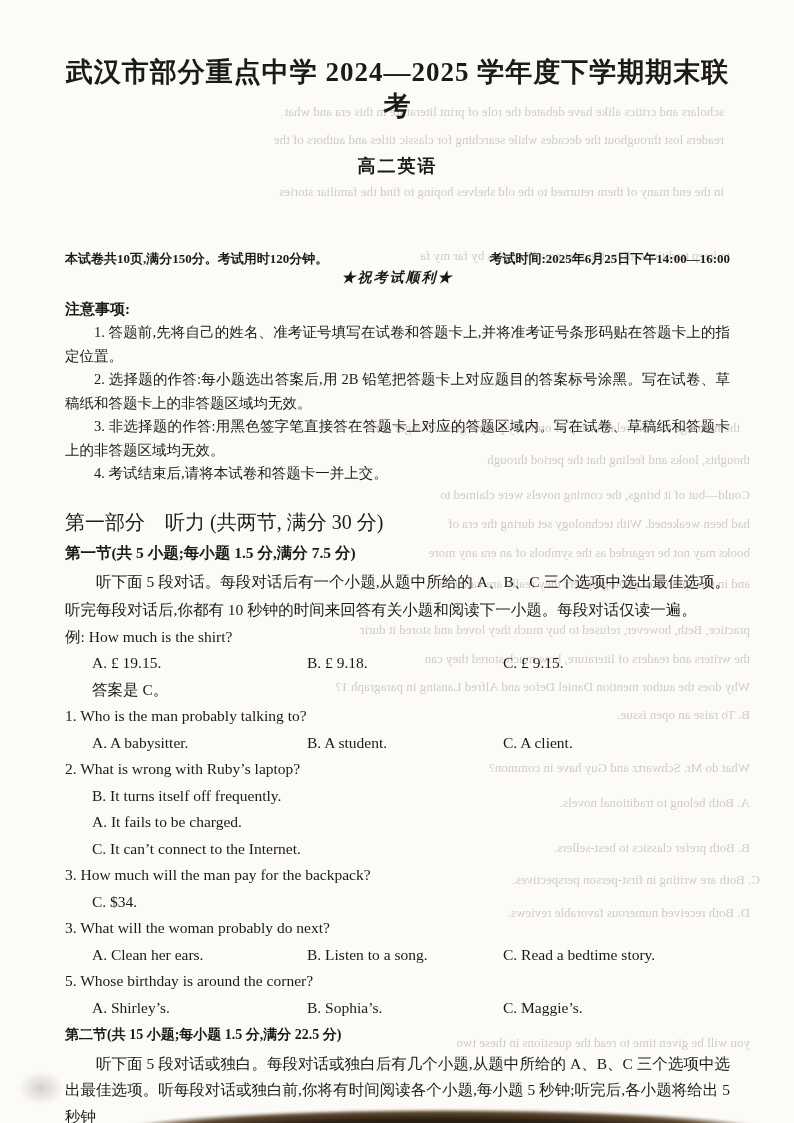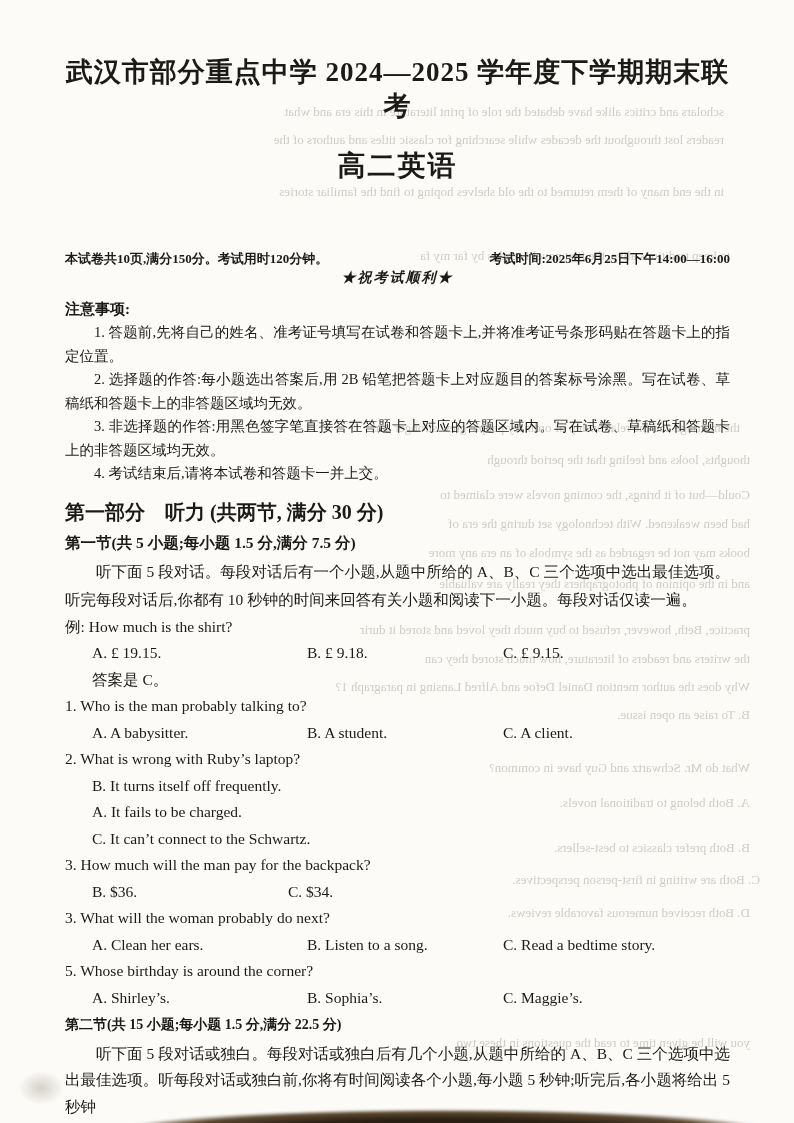--- a/index.html
+++ b/index.html
@@ -55,21 +55,21 @@
   .title {
     text-align: center;
     font-size: 27px;
     line-height: 34px;
     font-weight: 700;
     letter-spacing: 1px;
   }
   .subject {
     margin-top: 26px;
     text-align: center;
-    font-size: 28px;
+    font-size: 18px;
     line-height: 34px;
     font-weight: 700;
     letter-spacing: 2px;
   }
   .info-row {
     margin-top: 66px;
     display: flex;
     justify-content: space-between;
     font-size: 13px;
     line-height: 19px;
@@ -89,24 +89,24 @@
     line-height: 23px;
     font-weight: 700;
   }
   .note {
     font-size: 14.5px;
     line-height: 23.5px;
     text-indent: 2em;
     text-align: justify;
   }
   .part-heading {
-    margin-top: 12px;
+    margin-top: 22px;
     font-size: 20px;
     line-height: 28px;
-    font-weight: 700;
+    font-weight: 400;
   }
   .sec-heading {
     margin-top: 6px;
     font-size: 15.5px;
     line-height: 22px;
     font-weight: 700;
   }
   .instr {
     margin-top: 4px;
     font-size: 15.5px;
@@ -218,25 +218,24 @@
     <div class="line">1. Who is the man probably talking to?</div>
     <div class="line opts">
       <span class="o1">A. A babysitter.</span>
       <span class="o2">B. A student.</span>
       <span class="o3">C. A client.</span>
     </div>
 
     <div class="line">2. What is wrong with Ruby’s laptop?</div>
     <div class="line indent">B. It turns itself off frequently.</div>
     <div class="line indent">A. It fails to be charged.</div>
-    <div class="line indent">C. It can’t connect to the Schwartz.</div>
+    <div class="line indent">C. It can’t connect to the Internet.</div>
 
     <div class="line">3. How much will the man pay for the backpack?</div>
     <div class="line opts">
-      <span class="o2">B. $36.</span>
       <span class="o3">C. $34.</span>
     </div>
 
     <div class="line">3. What will the woman probably do next?</div>
     <div class="line opts">
       <span class="o1">A. Clean her ears.</span>
       <span class="o2">B. Listen to a song.</span>
       <span class="o3">C. Read a bedtime story.</span>
     </div>
 

